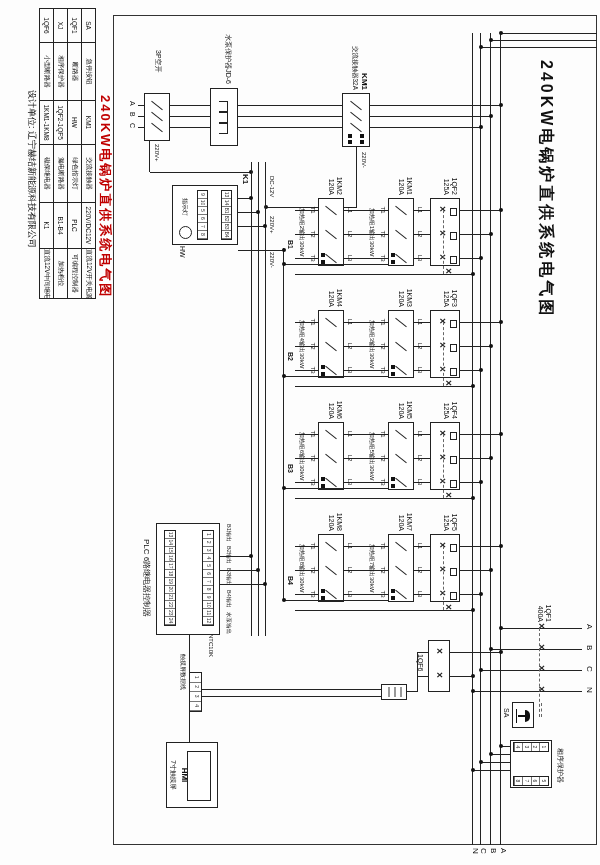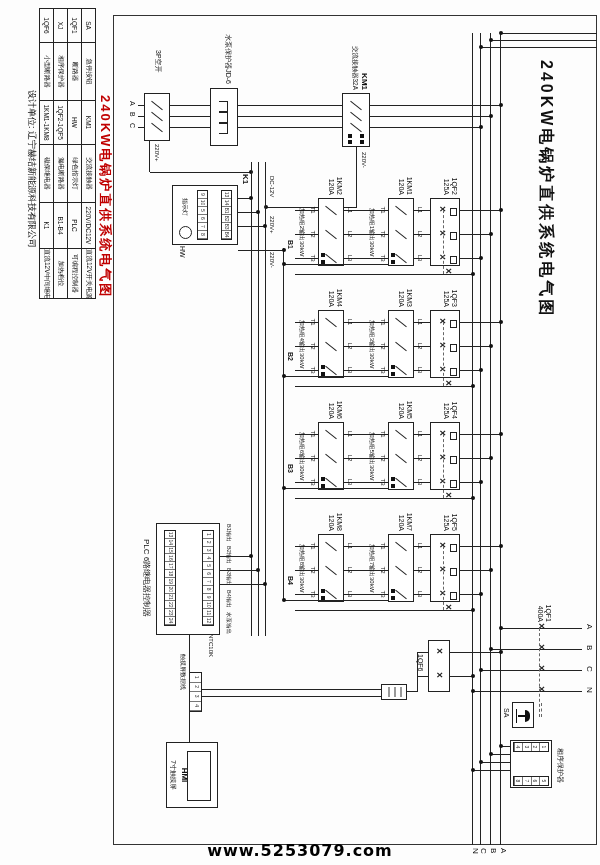--- a/index.html
+++ b/index.html
@@ -648,14 +648,13 @@
       <span class="ln">120A</span>
     </div>
     <div class="gout ol">加热组8输出30kW</div>
 
     <i class="w v coil"></i>
     <b class="dot bd"></b>
     <span class="blab">B4</span>
   </div>
 </div>
 
-<div class="watermark">www.5253079.com</div>
 </div>
 
 </body></html>

